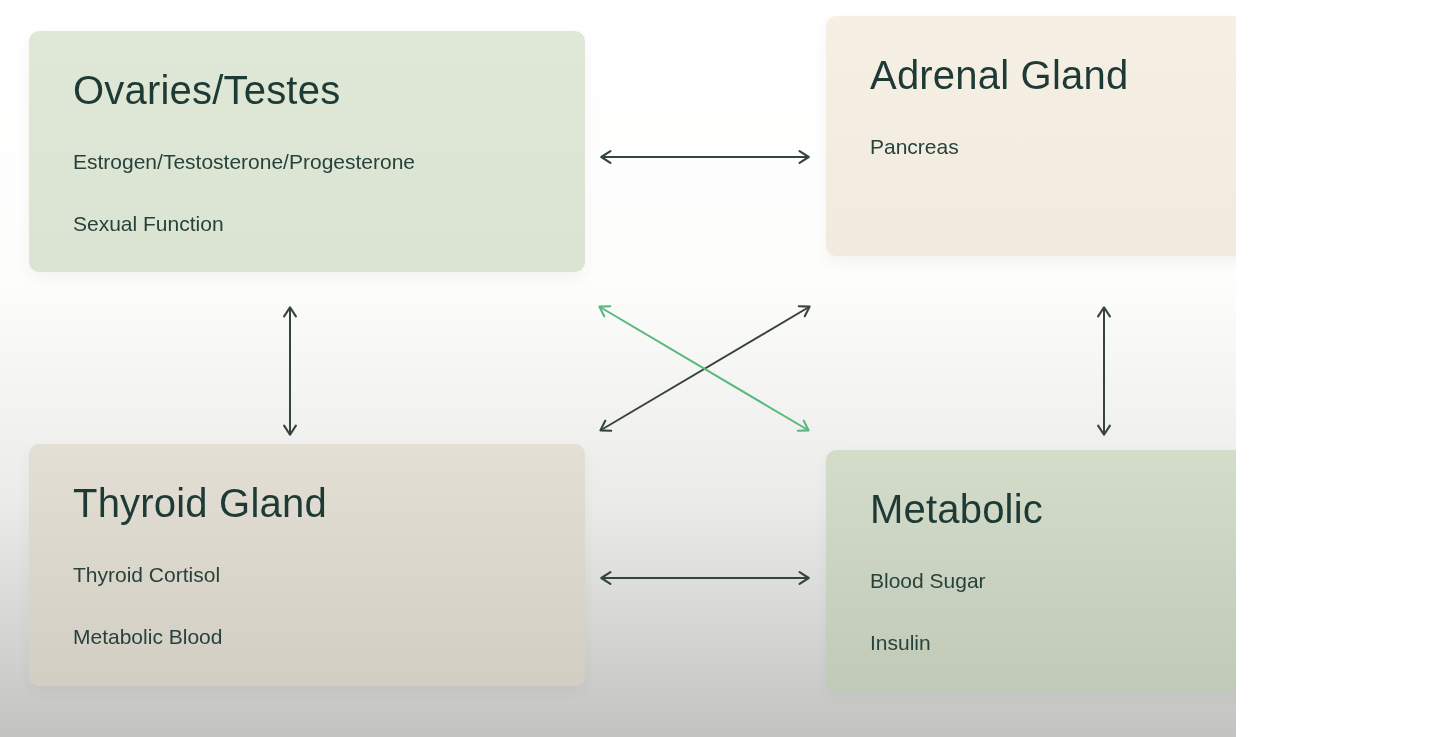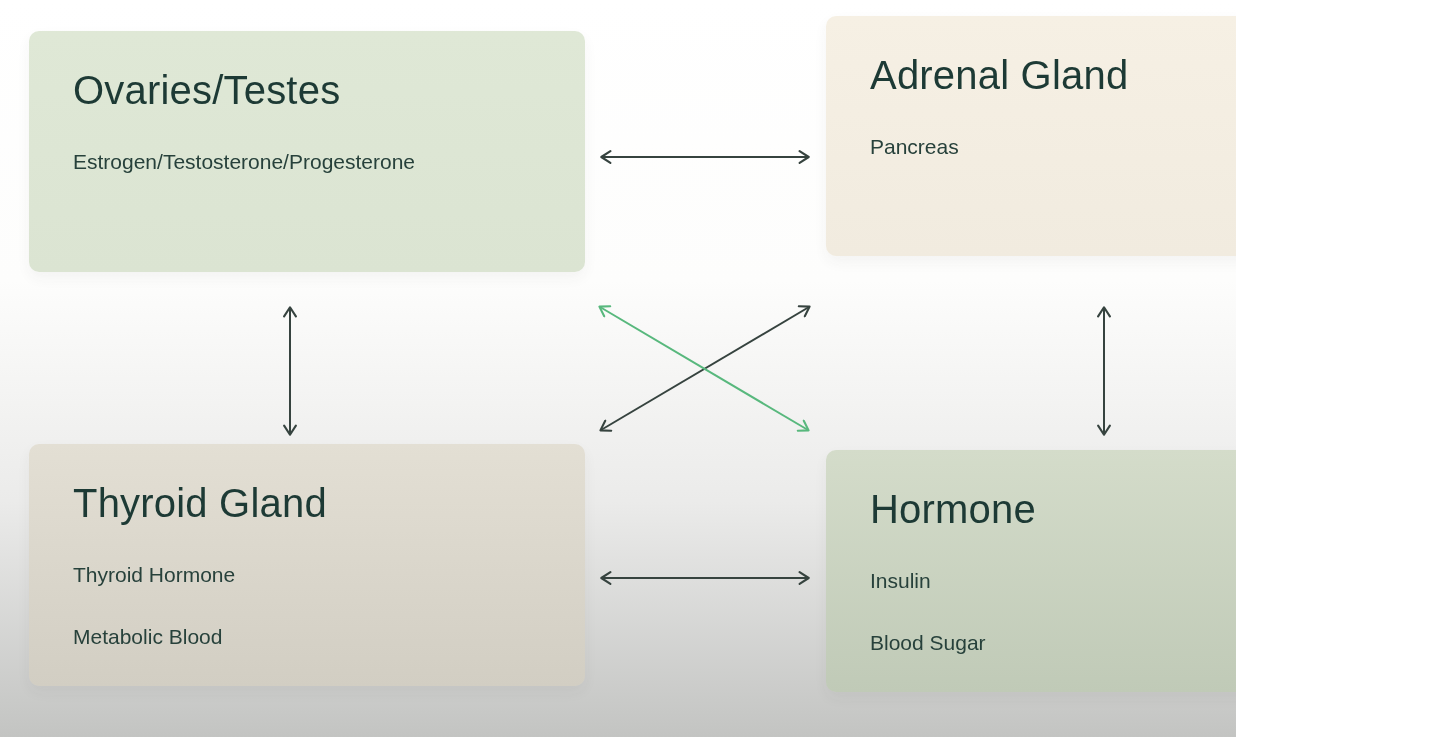--- a/index.html
+++ b/index.html
@@ -50,37 +50,38 @@
   }
 </style>
 </head>
 <body>
 
 <div class="stage">
 
   <div class="node node-ovaries">
     <div class="node-title">Ovaries/Testes</div>
     <div class="node-line">Estrogen/Testosterone/Progesterone</div>
+    <div class="node-line">Sexual Function</div>
   </div>
 
   <div class="node node-adrenal">
     <div class="node-title">Adrenal Gland</div>
     <div class="node-line">Pancreas</div>
   </div>
 
   <div class="node node-thyroid">
     <div class="node-title">Thyroid Gland</div>
-    <div class="node-line">Thyroid Hormone</div>
+    <div class="node-line">Thyroid Cortisol</div>
     <div class="node-line">Metabolic Blood</div>
   </div>
 
   <div class="node node-pancreas">
-    <div class="node-title">Hormone</div>
+    <div class="node-title">Metabolic</div>
+    <div class="node-line">Blood Sugar</div>
     <div class="node-line">Insulin</div>
-    <div class="node-line">Blood Sugar</div>
   </div>
 
   <svg class="edges-overlay" width="1456" height="737" viewBox="0 0 1456 737" xmlns="http://www.w3.org/2000/svg">
     <defs>
       <marker id="head-dark" viewBox="0 0 10 10" refX="7.5" refY="5" markerWidth="14" markerHeight="14" markerUnits="userSpaceOnUse" orient="auto-start-reverse">
         <path d="M1.5,0.8 L8,5 L1.5,9.2" fill="none" stroke="#36433f" stroke-width="1.5" stroke-linecap="round" stroke-linejoin="round"></path>
       </marker>
       <marker id="head-green" viewBox="0 0 10 10" refX="7.5" refY="5" markerWidth="14" markerHeight="14" markerUnits="userSpaceOnUse" orient="auto-start-reverse">
         <path d="M1.5,0.8 L8,5 L1.5,9.2" fill="none" stroke="#58b87d" stroke-width="1.5" stroke-linecap="round" stroke-linejoin="round"></path>
       </marker>

